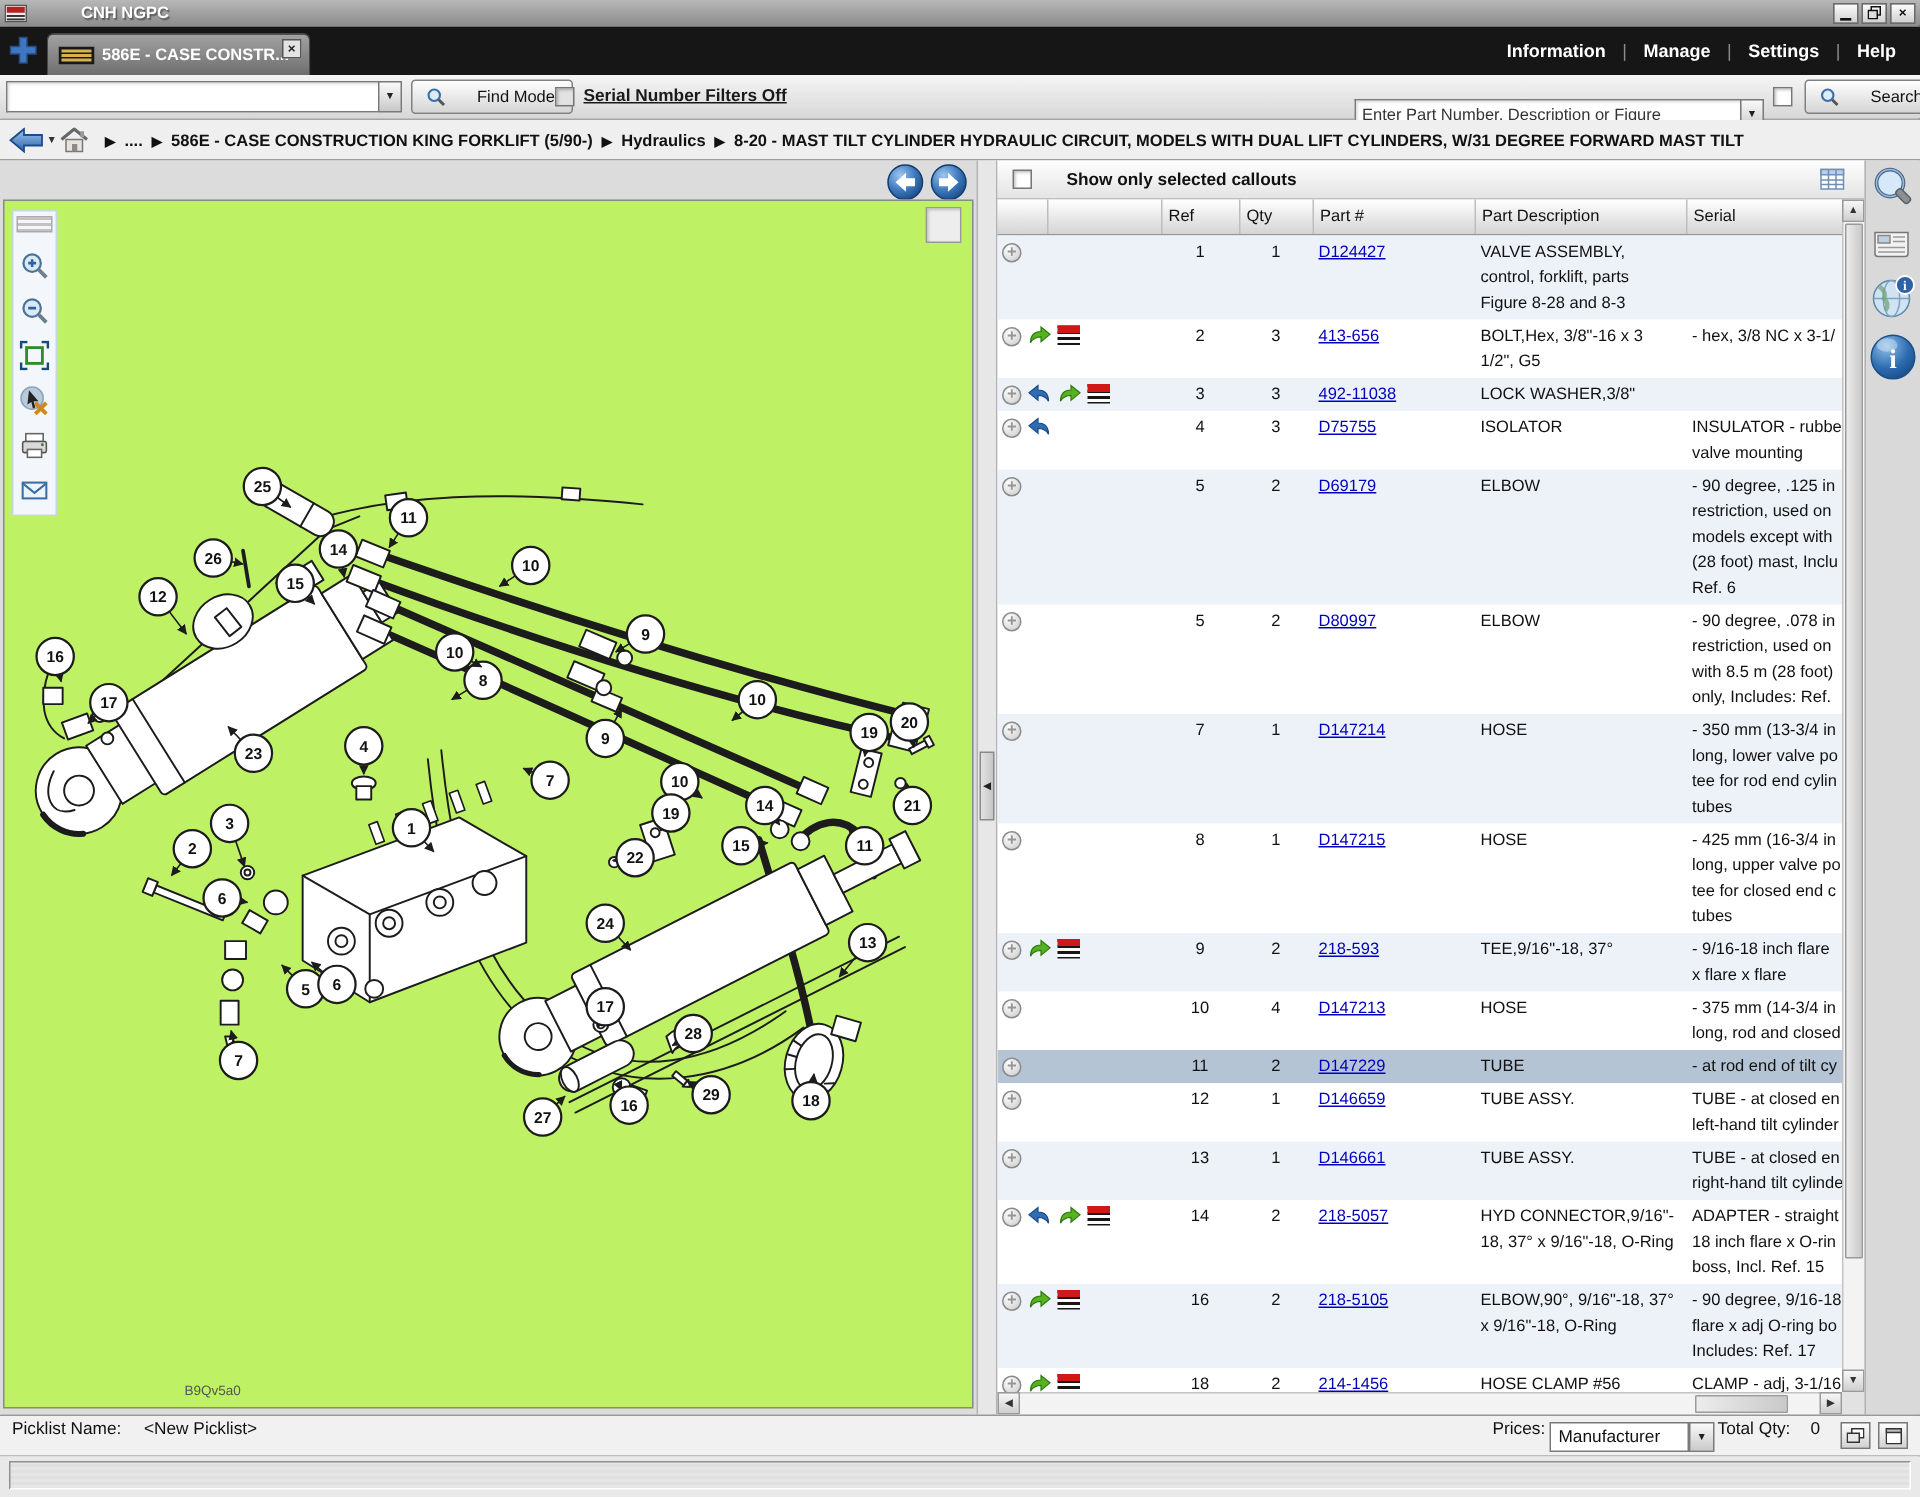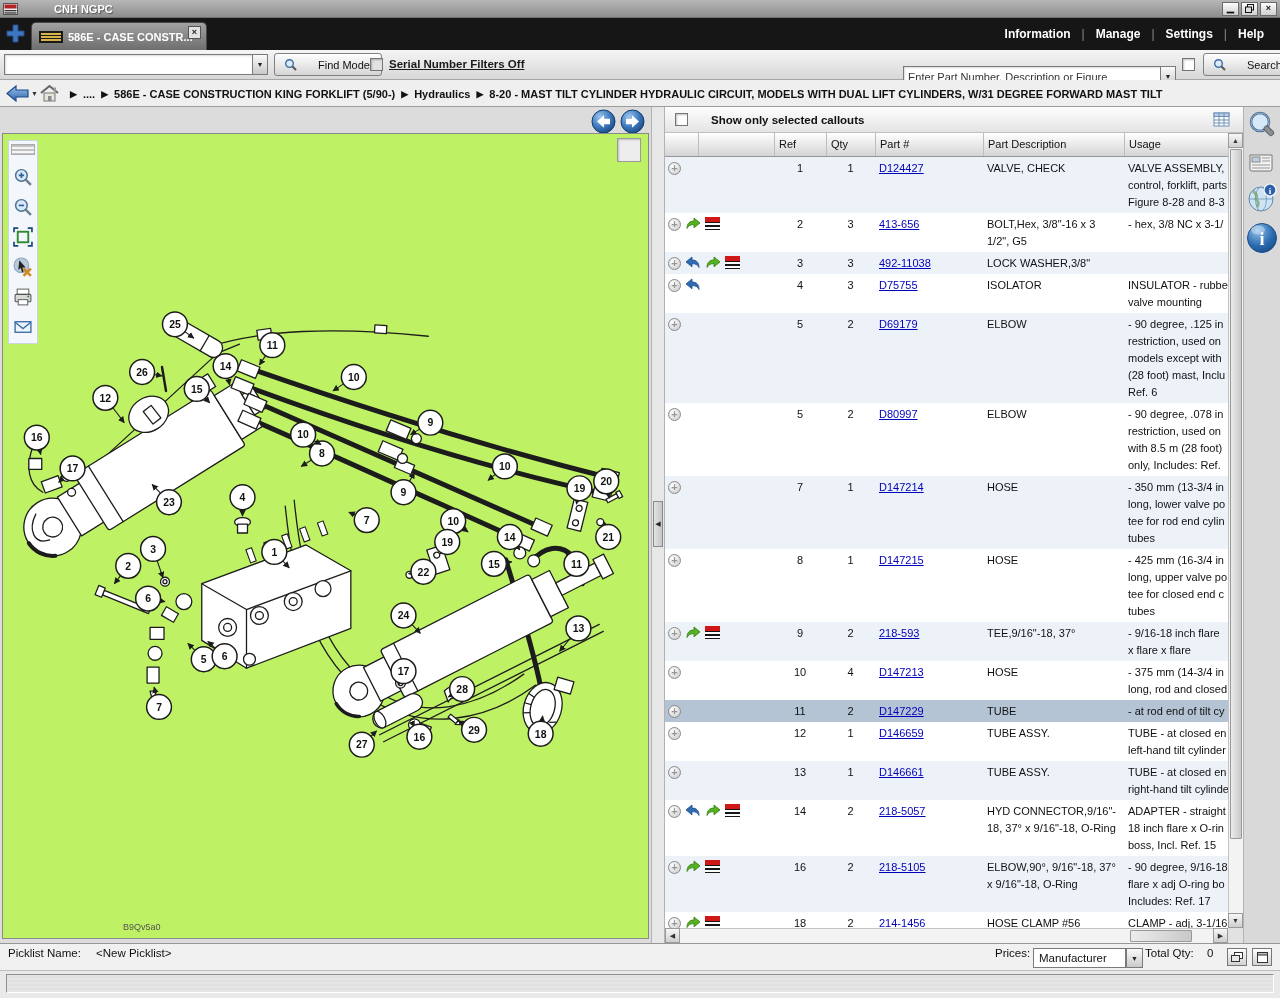--- a/index.html
+++ b/index.html
@@ -725,34 +725,31 @@
         </span>
       </div>
 
       <div id="table-header">
         <div class="h0"></div>
         <div class="h1"></div>
         <div class="h2">Ref</div>
         <div class="h3">Qty</div>
         <div class="h4">Part #</div>
         <div class="h5">Part Description</div>
-        <div class="h6">Usage</div>
+        <div class="h6">Serial</div>
       </div>
 
       <div id="rows">
           <div class="trow alt">
             <div class="c-icons">
               <span class="plusico">+</span>
             </div>
             <div class="c-ref">1</div>
             <div class="c-qty">1</div>
             <div class="c-part"><span class="plink">D124427</span></div>
-            <div class="c-desc">
-              <div class="tl">VALVE, CHECK</div>
-            </div>
             <div class="c-usage">
               <div class="tl">VALVE ASSEMBLY,</div>
               <div class="tl">control, forklift, parts</div>
               <div class="tl">Figure 8-28 and 8-3</div>
             </div>
           </div>
           <div class="trow">
             <div class="c-icons">
               <span class="plusico">+</span>
               <span class="rowico">

